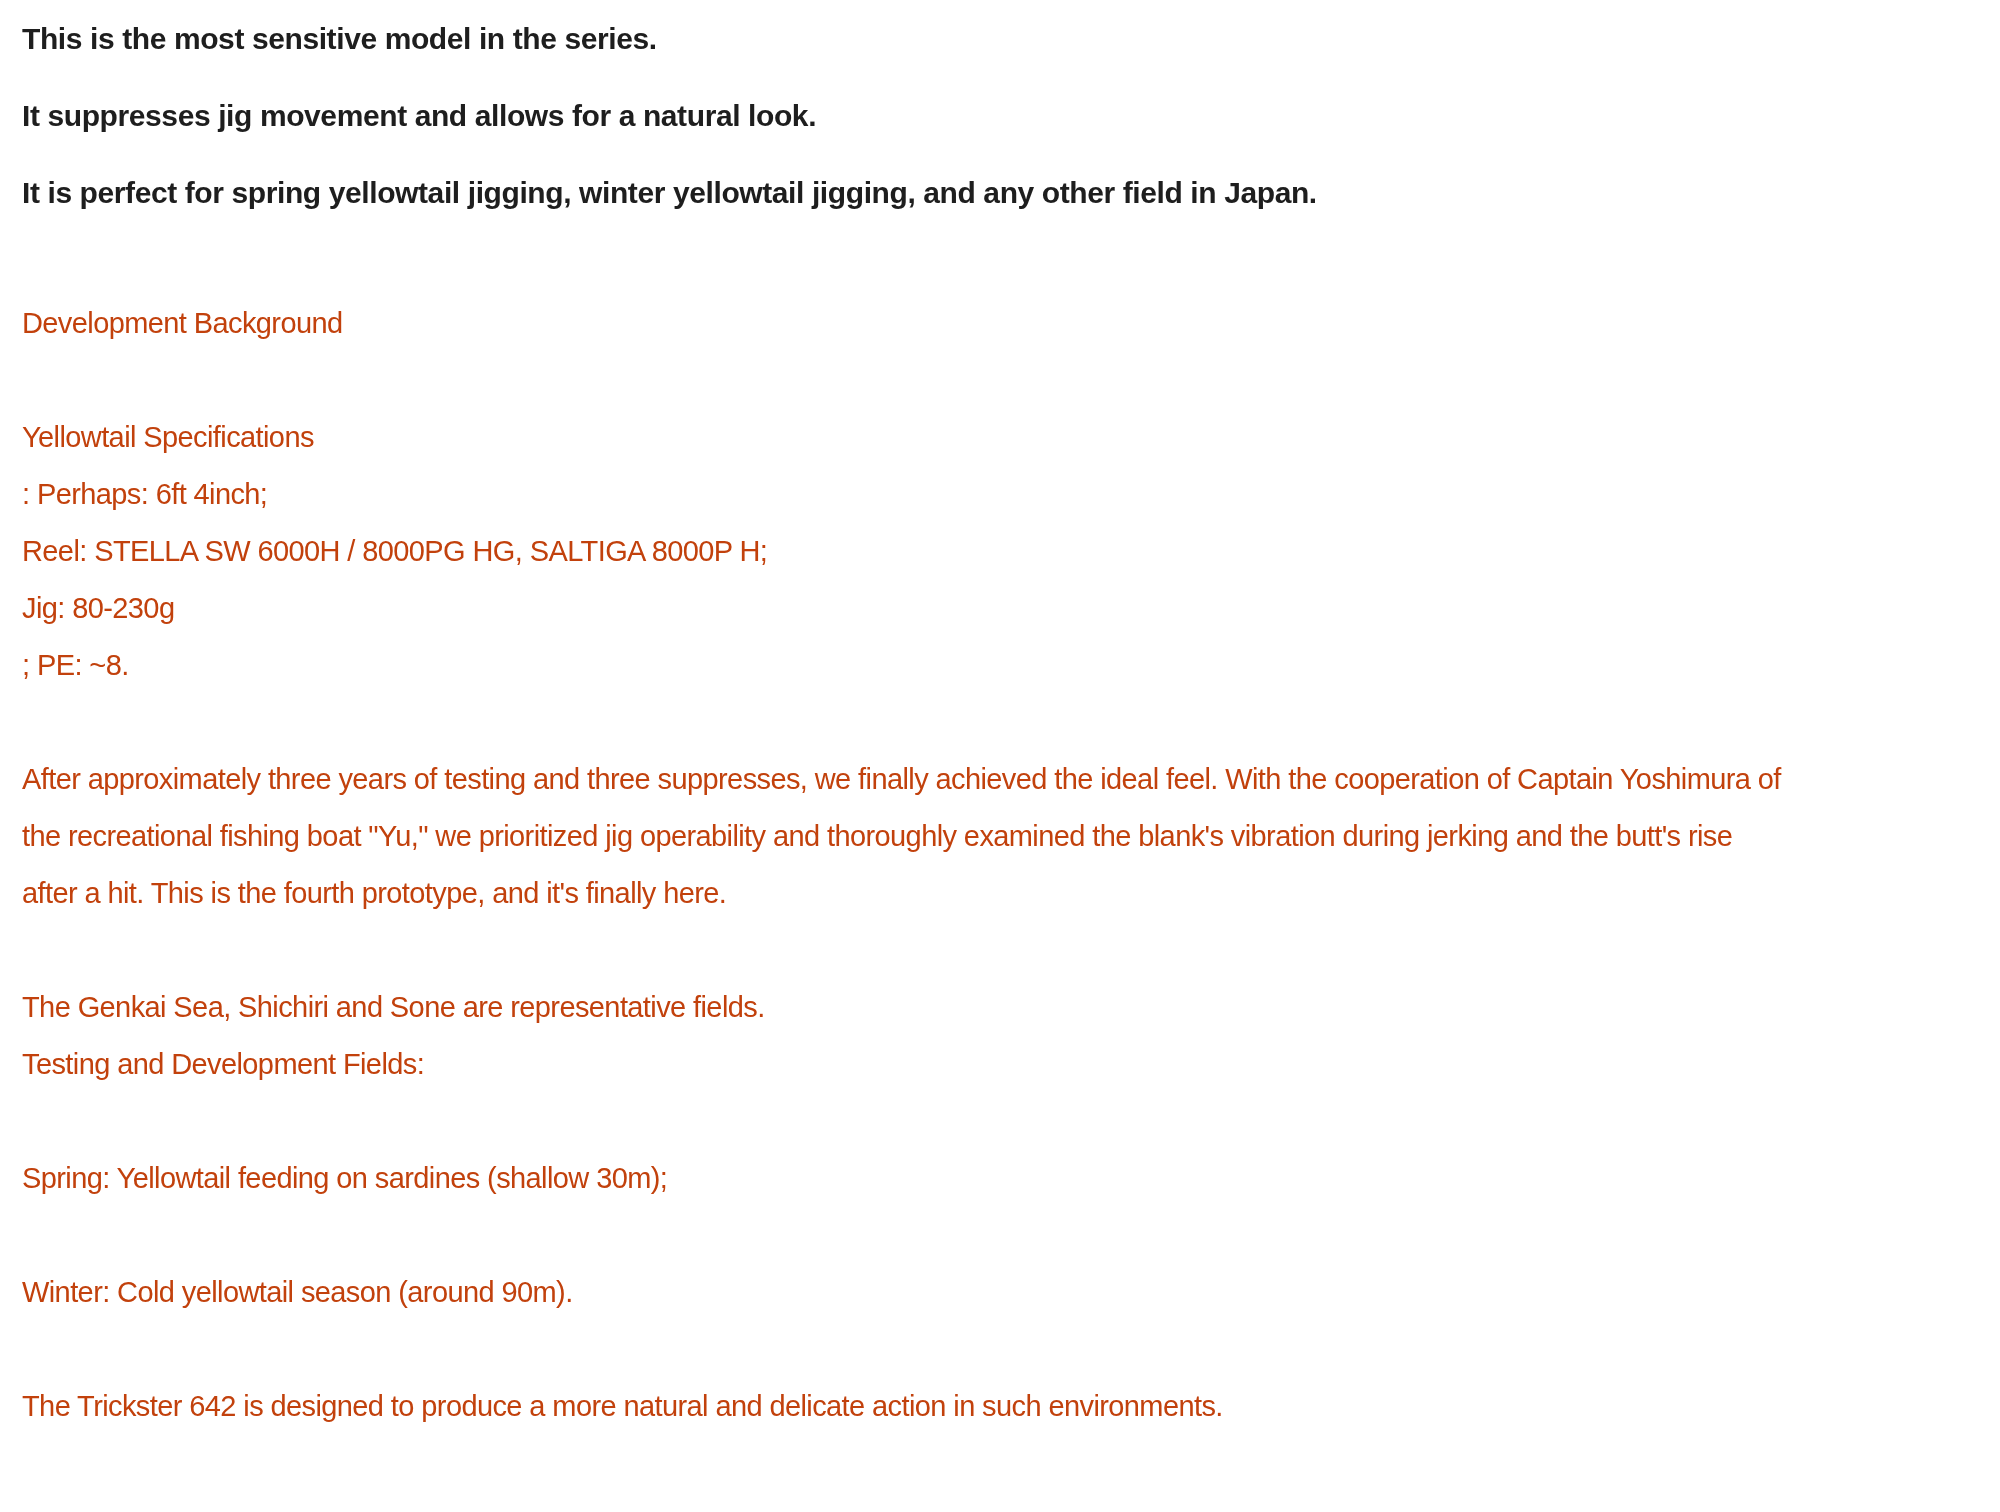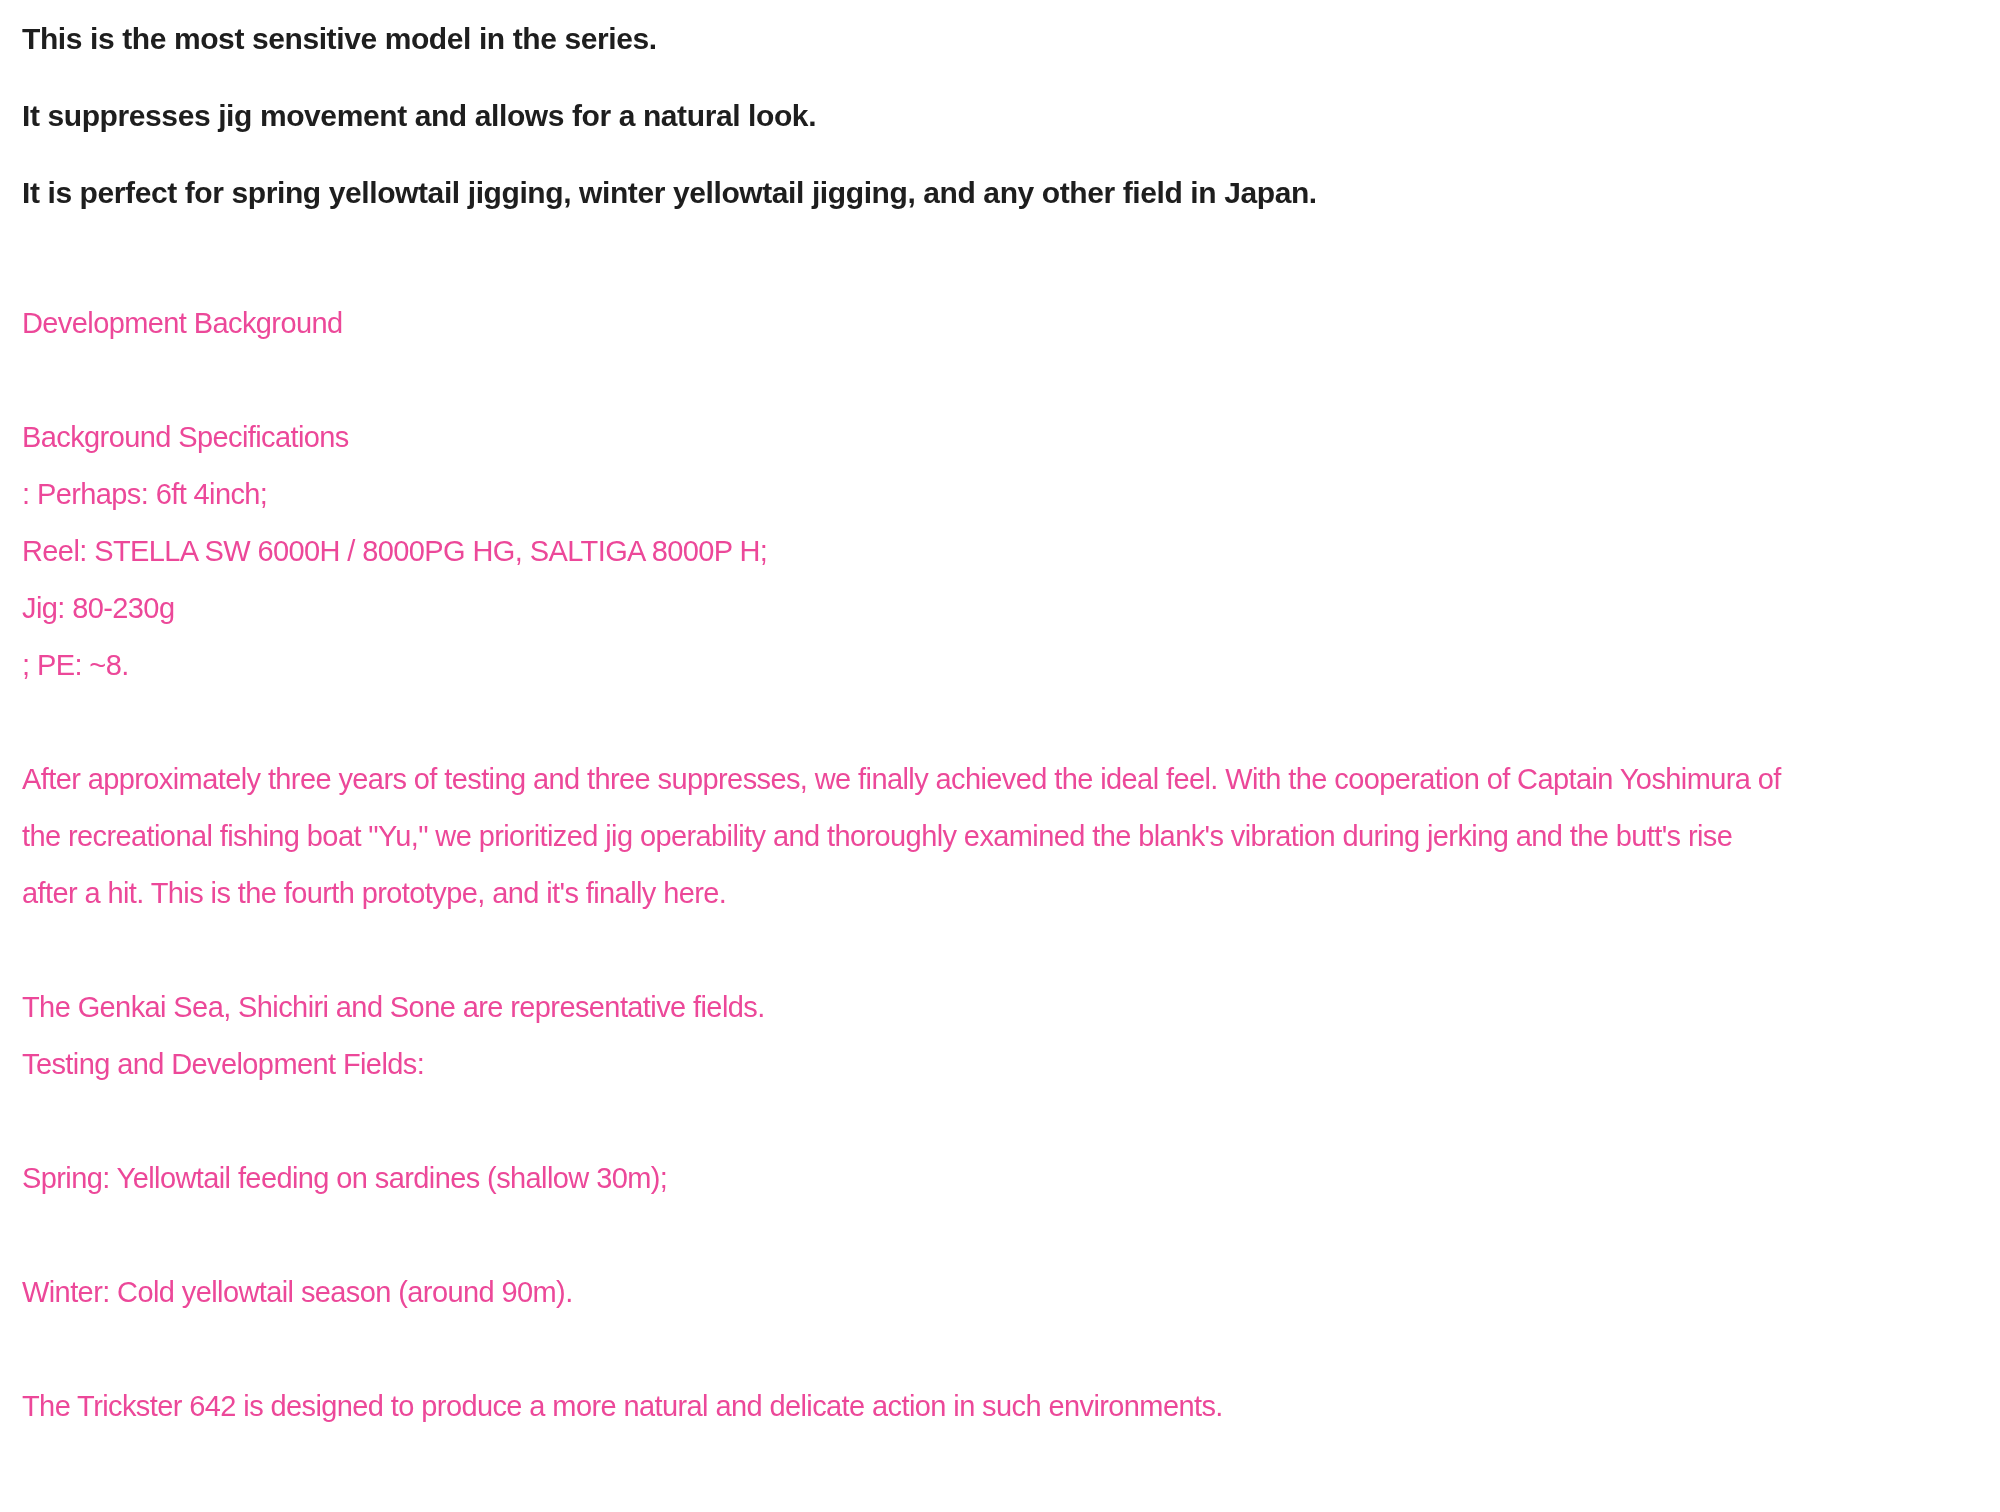--- a/index.html
+++ b/index.html
@@ -32,21 +32,21 @@
   .intro .headline:last-child {
     margin-bottom: 8px;
   }
   
   .body-text .block {
     margin: 0 0 57px 0;
     font-size: 29px;
     font-weight: 400;
     line-height: 57px;
     letter-spacing: -0.6px;
-    color: #ec4899;
+    color: #c2410c;
   }
   .body-text .block:last-child {
     margin-bottom: 0;
   }
   .body-text .line {
     display: block;
     white-space: pre;
   }
 </style>
 </head>
@@ -60,21 +60,21 @@
     <p class="headline">It is perfect for spring yellowtail jigging, winter yellowtail jigging, and any other field in Japan.</p>
   </section>
 
   <section class="body-text">
 
     <p class="block">
       <span class="line">Development Background</span>
     </p>
 
     <p class="block">
-      <span class="line">Background Specifications</span>
+      <span class="line">Yellowtail Specifications</span>
       <span class="line">: Perhaps: 6ft 4inch;</span>
       <span class="line">Reel: STELLA SW 6000H / 8000PG HG, SALTIGA 8000P H;</span>
       <span class="line">Jig: 80-230g</span>
       <span class="line">; PE: ~8.</span>
     </p>
 
     <p class="block">
       <span class="line">After approximately three years of testing and three suppresses, we finally achieved the ideal feel. With the cooperation of Captain Yoshimura of</span>
       <span class="line">the recreational fishing boat "Yu," we prioritized jig operability and thoroughly examined the blank's vibration during jerking and the butt's rise</span>
       <span class="line">after a hit. This is the fourth prototype, and it's finally here.</span>

